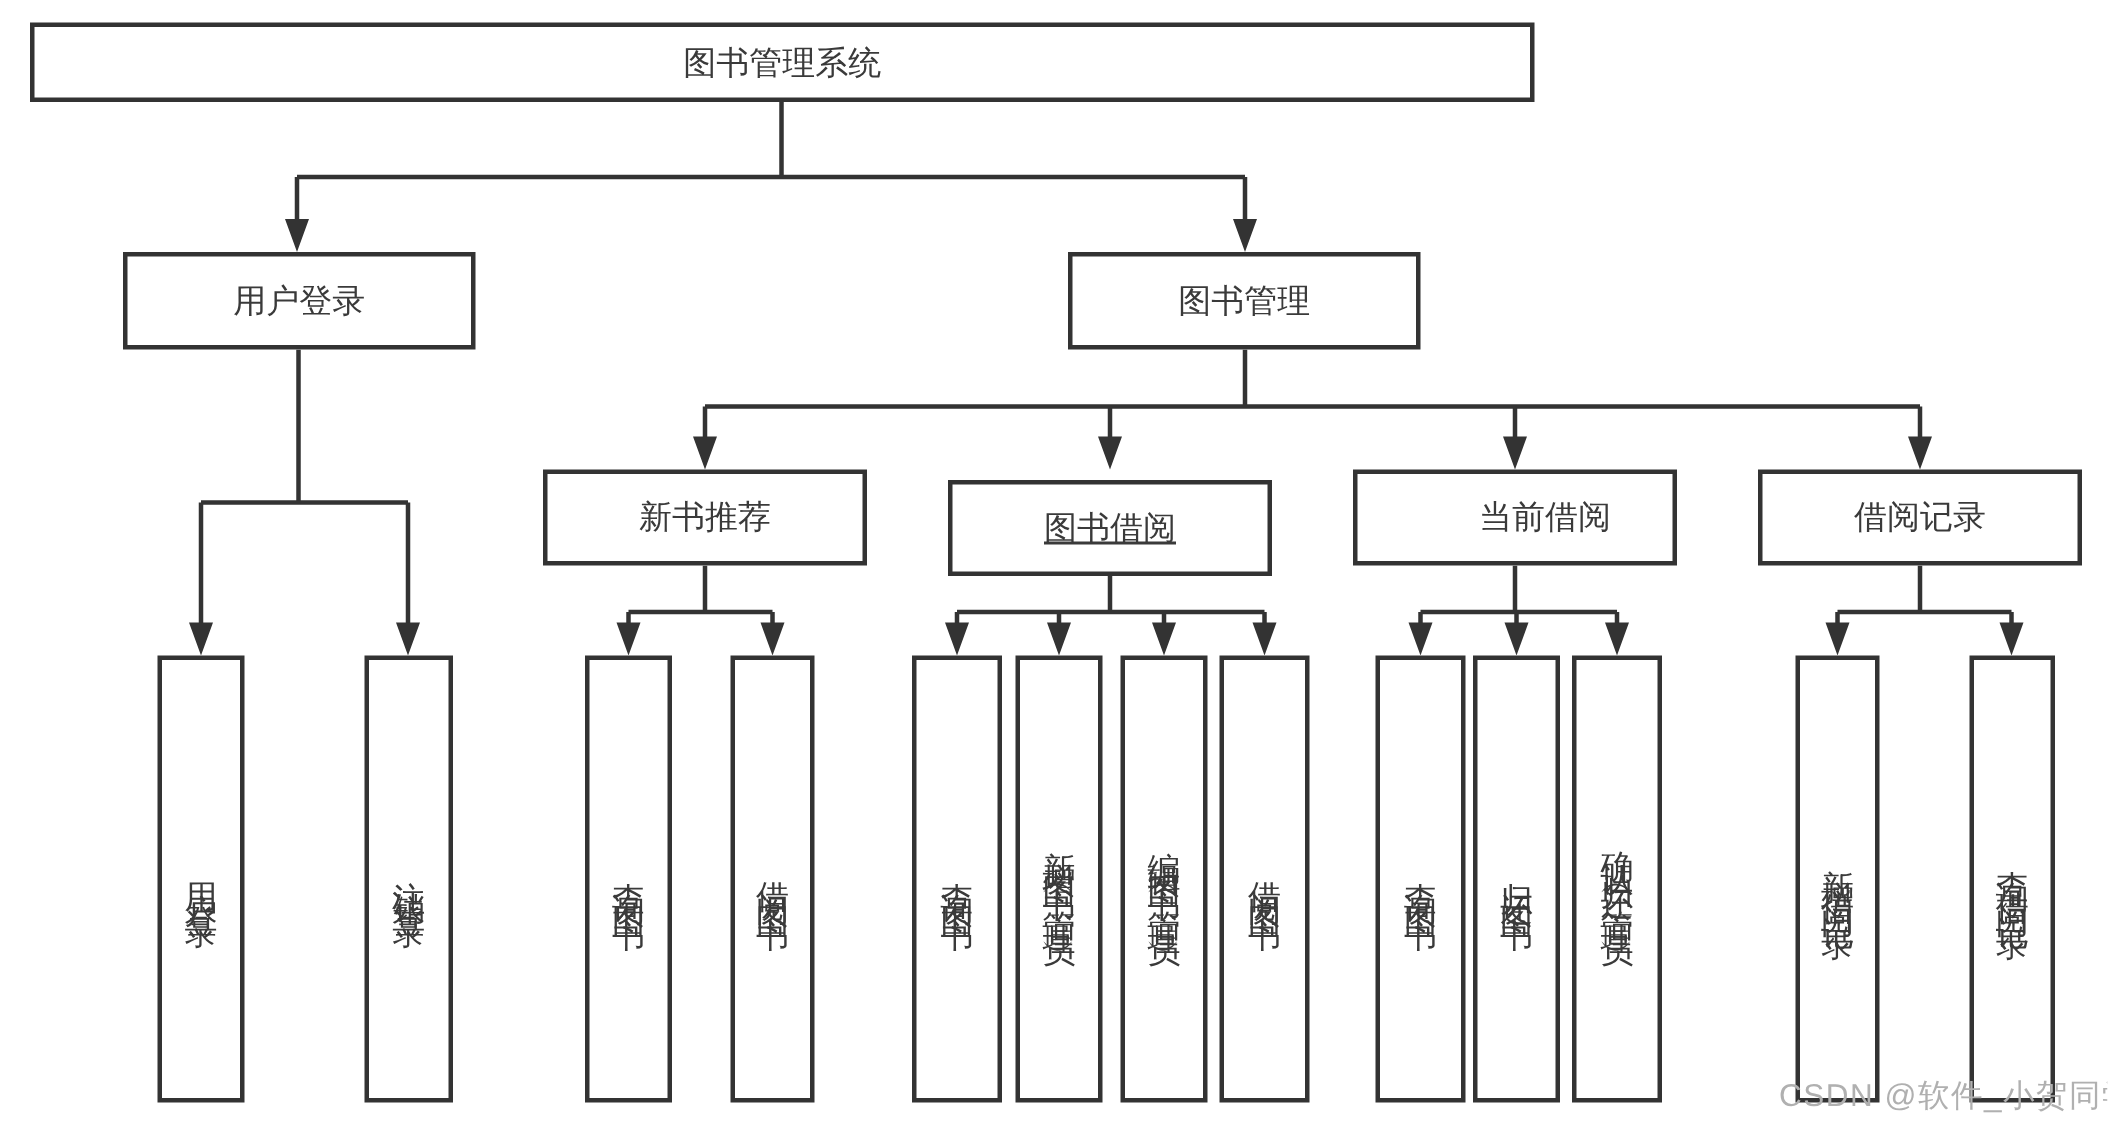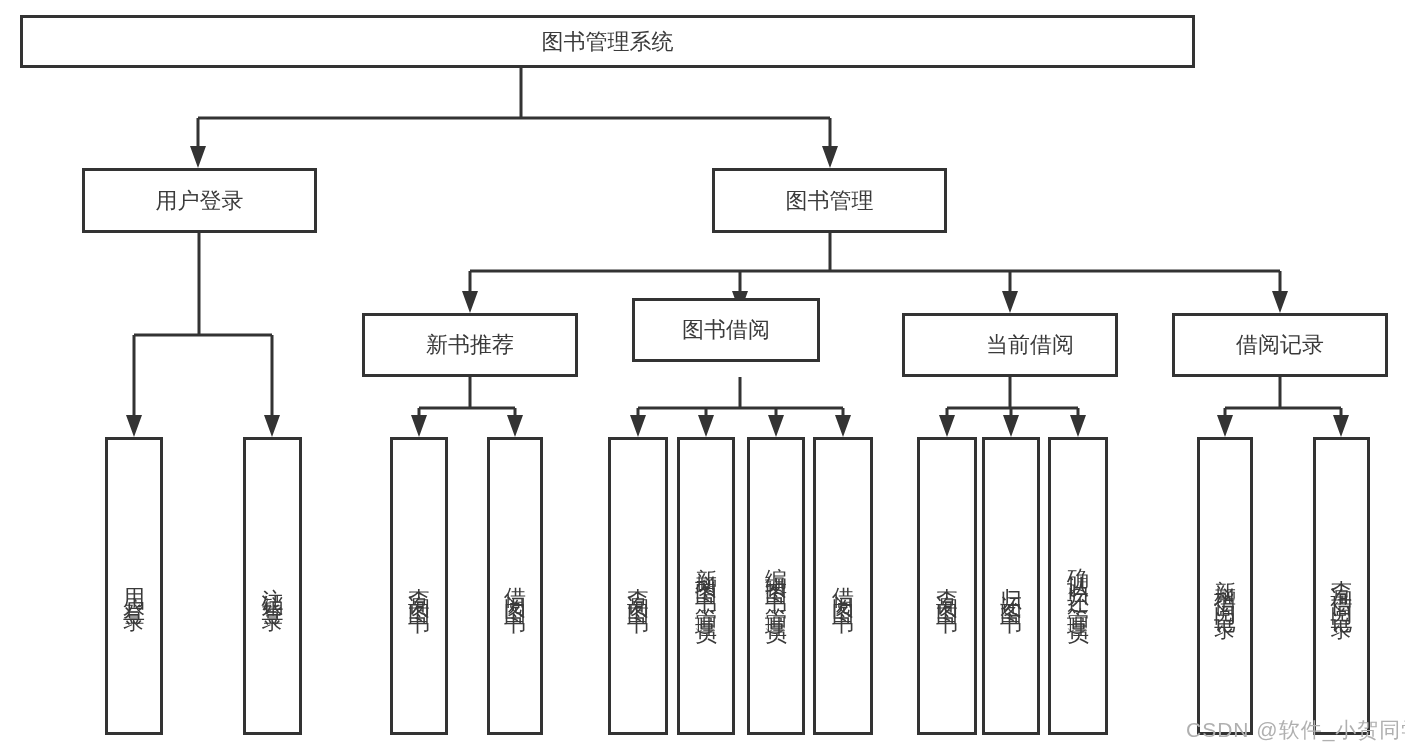--- a/index.html
+++ b/index.html
@@ -72,27 +72,27 @@
          M462 291 L478 291 L470 313 Z  M732 291 L748 291 L740 313 Z
          M1002 291 L1018 291 L1010 313 Z  M1272 291 L1288 291 L1280 313 Z
          M411 415 L427 415 L419 437 Z  M507 415 L523 415 L515 437 Z
          M630 415 L646 415 L638 437 Z  M698 415 L714 415 L706 437 Z
          M768 415 L784 415 L776 437 Z  M835 415 L851 415 L843 437 Z
          M939 415 L955 415 L947 437 Z  M1003 415 L1019 415 L1011 437 Z
          M1070 415 L1086 415 L1078 437 Z
          M1217 415 L1233 415 L1225 437 Z  M1333 415 L1349 415 L1341 437 Z"></path>
   </svg>
 
-  <div class="node" style="left:20px; top:15px; width:1175px; height:53px;">图书管理系统</div>
+  <div class="node" style="left:20px; top:15px; width:1003px; height:53px;">图书管理系统</div>
 
   <div class="node" style="left:82px; top:168px; width:235px; height:65px;">用户登录</div>
   <div class="node" style="left:362px; top:313px; width:216px; height:64px;">新书推荐</div>
 
   <div class="node" style="left:712px; top:168px; width:235px; height:65px;">图书管理</div>
-  <div class="node" style="left:632px; top:298px; width:188px; height:64px;">图书借阅</div>
+  <div class="node" style="left:632px; top:320px; width:216px; height:64px;text-decoration:underline;">图书借阅</div>
   <div class="node" style="left:902px; top:313px; width:216px; height:64px;padding-left:40px;">当前借阅</div>
   <div class="node" style="left:1172px; top:313px; width:216px; height:64px;">借阅记录</div>
 
   <div class="node v" style="left:105px; top:437px; width:58px; height:298px;">用户登录</div>
   <div class="node v" style="left:243px; top:437px; width:59px; height:298px;">注销登录</div>
 
   <div class="node v" style="left:390px; top:437px; width:58px; height:298px;">查询图书</div>
   <div class="node v" style="left:487px; top:437px; width:56px; height:298px;">借阅图书</div>
 
   <div class="node v" style="left:608px; top:437px; width:60px; height:298px;">查询图书</div>

